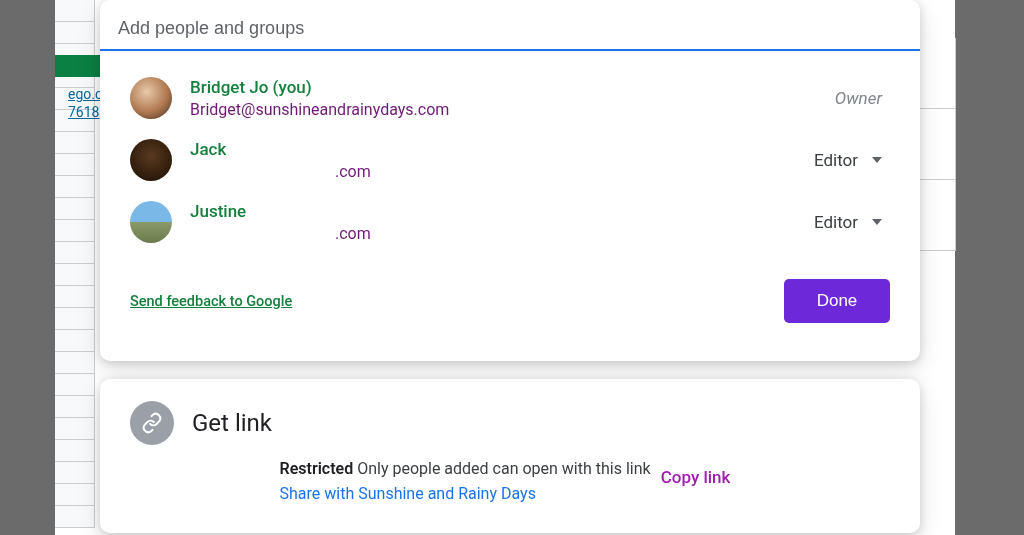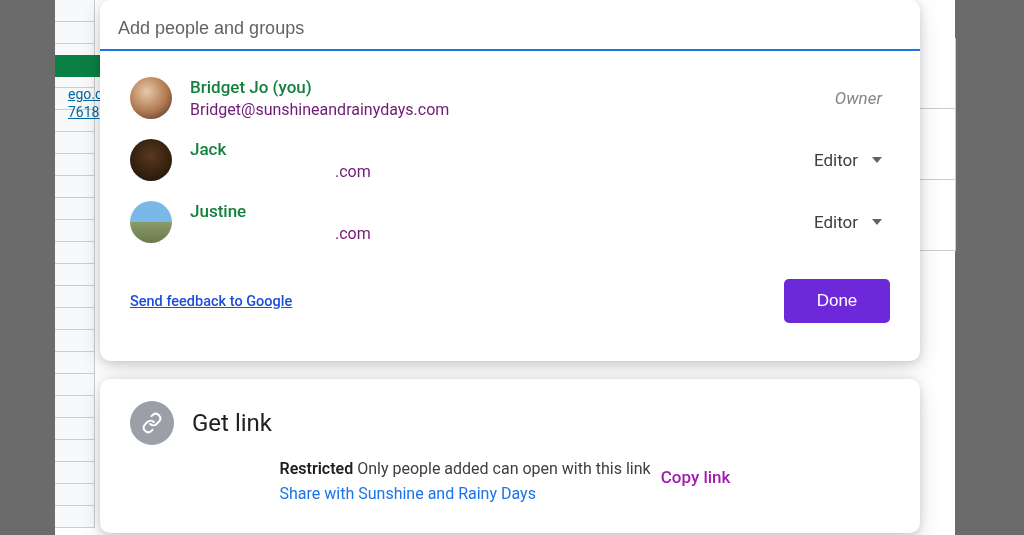--- a/index.html
+++ b/index.html
@@ -155,21 +155,21 @@
       border-top: 6px solid #5f6368;
     }
     .footer-row {
       display: flex;
       justify-content: space-between;
       align-items: center;
       margin-top: 26px;
     }
     .feedback-link {
       font-size: 14.5px;
-      color: #1d4ed8;
+      color: #15803d;
       text-decoration: underline;
       font-weight: 500;
       cursor: pointer;
     }
     .done-btn {
       background: #6d28d9;
       color: #fff;
       font-size: 17px;
       font-weight: 500;
       border: none;

